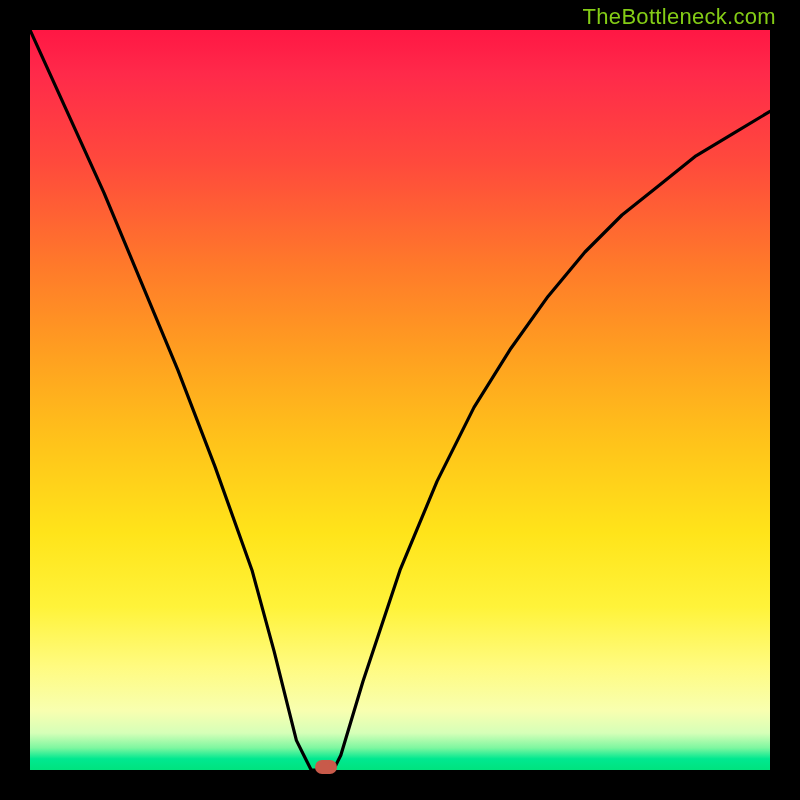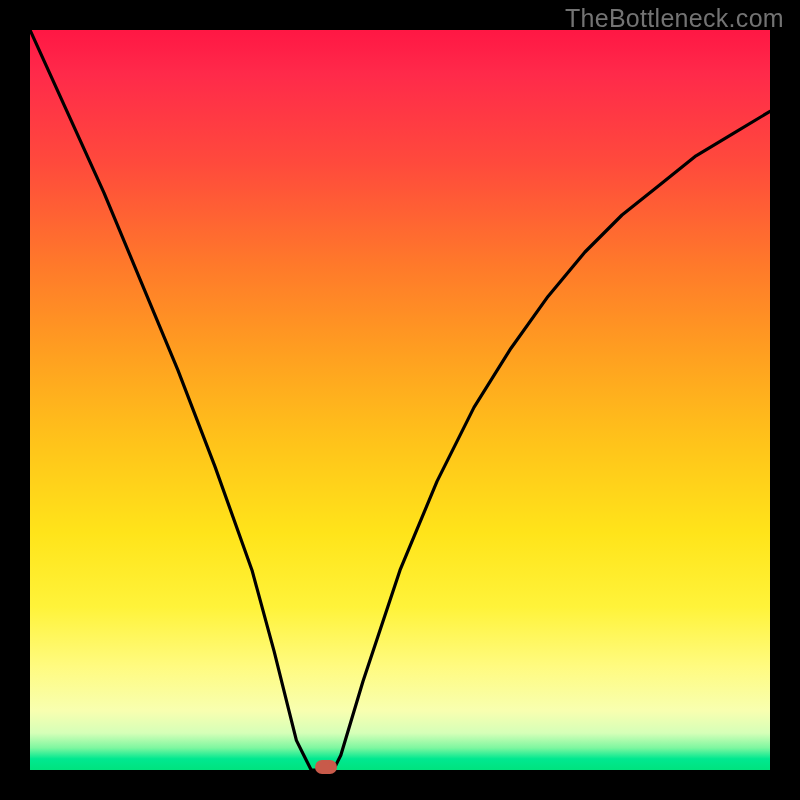--- a/index.html
+++ b/index.html
@@ -38,23 +38,23 @@
       #f8ffb0 92%,
       #d6ffb8 95%,
       #7ef7a0 97%,
       #00e890 98.5%,
       #00e37e 100%
     );
   }
   .watermark {
     position: absolute;
     top: 4px;
-    right: 16px;
-    color: #737373;
-    font-size: 25px;
+    right: 24px;
+    color: #84cc16;
+    font-size: 22px;
     font-weight: 500;
     letter-spacing: 0.3px;
     user-select: none;
   }
   svg.curve {
     position: absolute;
     left: 0;
     top: 0;
     width: 740px;
     height: 740px;

